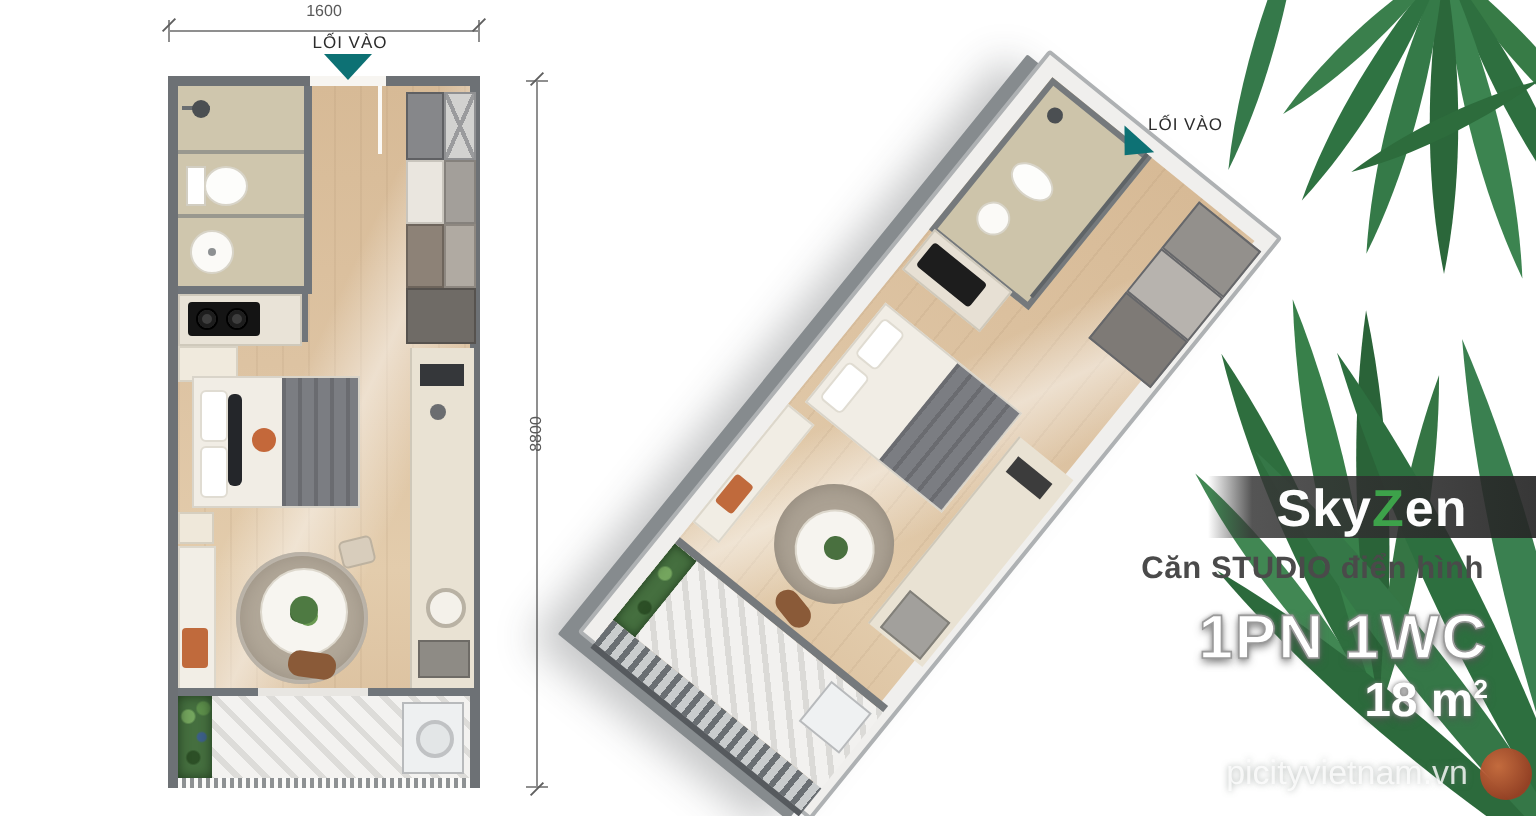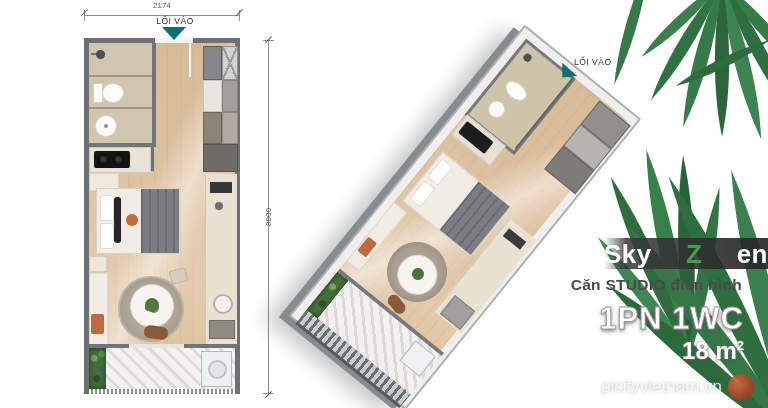--- a/index.html
+++ b/index.html
@@ -137,32 +137,32 @@
   .balc3d .plants{position:absolute;left:0;top:0;width:14px;height:49px;background:#456f3f;
     background-image:radial-gradient(circle at 40% 30%, #74a55e 0 3px, transparent 4px),
       radial-gradient(circle at 60% 70%, #2c4f26 0 3px, transparent 4px);box-shadow:inset 0 0 5px #203a1e;}
   .wm3d{position:absolute;right:4px;top:4px;width:24px;height:24px;background:#eff1f2;border:1px solid #b8babc;}
   .rail3d{position:absolute;left:0;top:349px;width:134px;height:15px;border-bottom:3px solid #565a5e;
     background:repeating-linear-gradient(90deg, #6a6f73 0 3px, #c9cccd 3px 7px);}
 
   
   .info{z-index:5;}
   .brand-bar{position:absolute;left:604px;top:238px;width:164px;height:31px;z-index:5;
-    display:flex;align-items:center;justify-content:space-between;
+    display:flex;align-items:center;justify-content:center;
     background:linear-gradient(90deg, rgba(70,70,70,0) 0, rgba(55,55,55,.85) 22px, rgba(38,38,38,.92) 100%);}
   .brand-bar span{font-size:26px;font-weight:600;color:#fdfdfd;letter-spacing:.5px;line-height:1;}
   .brand-bar .z{color:#3da24a;font-weight:700;}
   .subtitle{position:absolute;right:26px;top:276px;font-size:15.5px;font-weight:600;color:#4a4a4a;
     letter-spacing:.3px;z-index:5;}
   .unittype{position:absolute;right:24px;top:301px;font-size:31px;font-weight:700;color:#ffffff;letter-spacing:1px;
     text-shadow:0 0 2px #8a8a8a, 0 2px 4px rgba(80,80,80,.8);-webkit-text-stroke:.8px #9a9a9a;z-index:5;}
   .area{position:absolute;right:24px;top:337px;font-size:24px;font-weight:600;color:#ffffff;
     text-shadow:0 0 2px #8a8a8a, 0 2px 4px rgba(80,80,80,.8);z-index:5;}
   .area sup{font-size:13px;}
-  .watermark{position:absolute;right:14px;top:374px;display:flex;align-items:center;gap:6px;z-index:5;
+  .watermark{position:absolute;right:2px;top:374px;display:flex;align-items:center;gap:6px;z-index:5;
     font-size:17px;color:rgba(252,253,252,.82);text-shadow:0 0 3px rgba(110,120,115,.55);justify-content:flex-end;}
   .logo-dot{width:26px;height:26px;border-radius:50%;opacity:.92;
     background:radial-gradient(circle at 35% 35%, #cf6a3d, #9c3d22 72%);}
 </style>
 </head>
 <body>
 
 <div class="stage">
 
   <svg class="palms" viewBox="0 0 768 408" xmlns="http://www.w3.org/2000/svg">
@@ -188,21 +188,21 @@
 
     <use href="#leaf" transform="translate(800 446) rotate(310) scale(1.8 2.5)" fill="#2c6a3c"></use>
     <use href="#leaf" transform="translate(800 446) rotate(322) scale(2.0 2.8)" fill="#357747"></use>
     <use href="#leaf" transform="translate(800 446) rotate(334) scale(2.1 3.0)" fill="#2d6f3f"></use>
     <use href="#leaf" transform="translate(800 446) rotate(346) scale(2.0 2.85)" fill="#3a8050"></use>
     <use href="#leaf" transform="translate(800 446) rotate(357) scale(1.8 2.5)" fill="#2b673a"></use>
     <use href="#leaf" transform="translate(800 446) rotate(10) scale(1.5 2.0)" fill="#346f42"></use>
   </svg>
 
   <div class="dim dim-top">
-    <div class="lbl">2174</div>
+    <div class="lbl">1600</div>
     <div class="line"></div>
     <div class="tick" style="left:0;"></div>
     <div class="tick" style="right:0;"></div>
     <div class="slash" style="left:-4px;"></div>
     <div class="slash" style="right:-4px;"></div>
   </div>
 
   <div class="dim dim-right">
     <div class="line"></div>
     <div class="tick" style="top:0;"></div>

